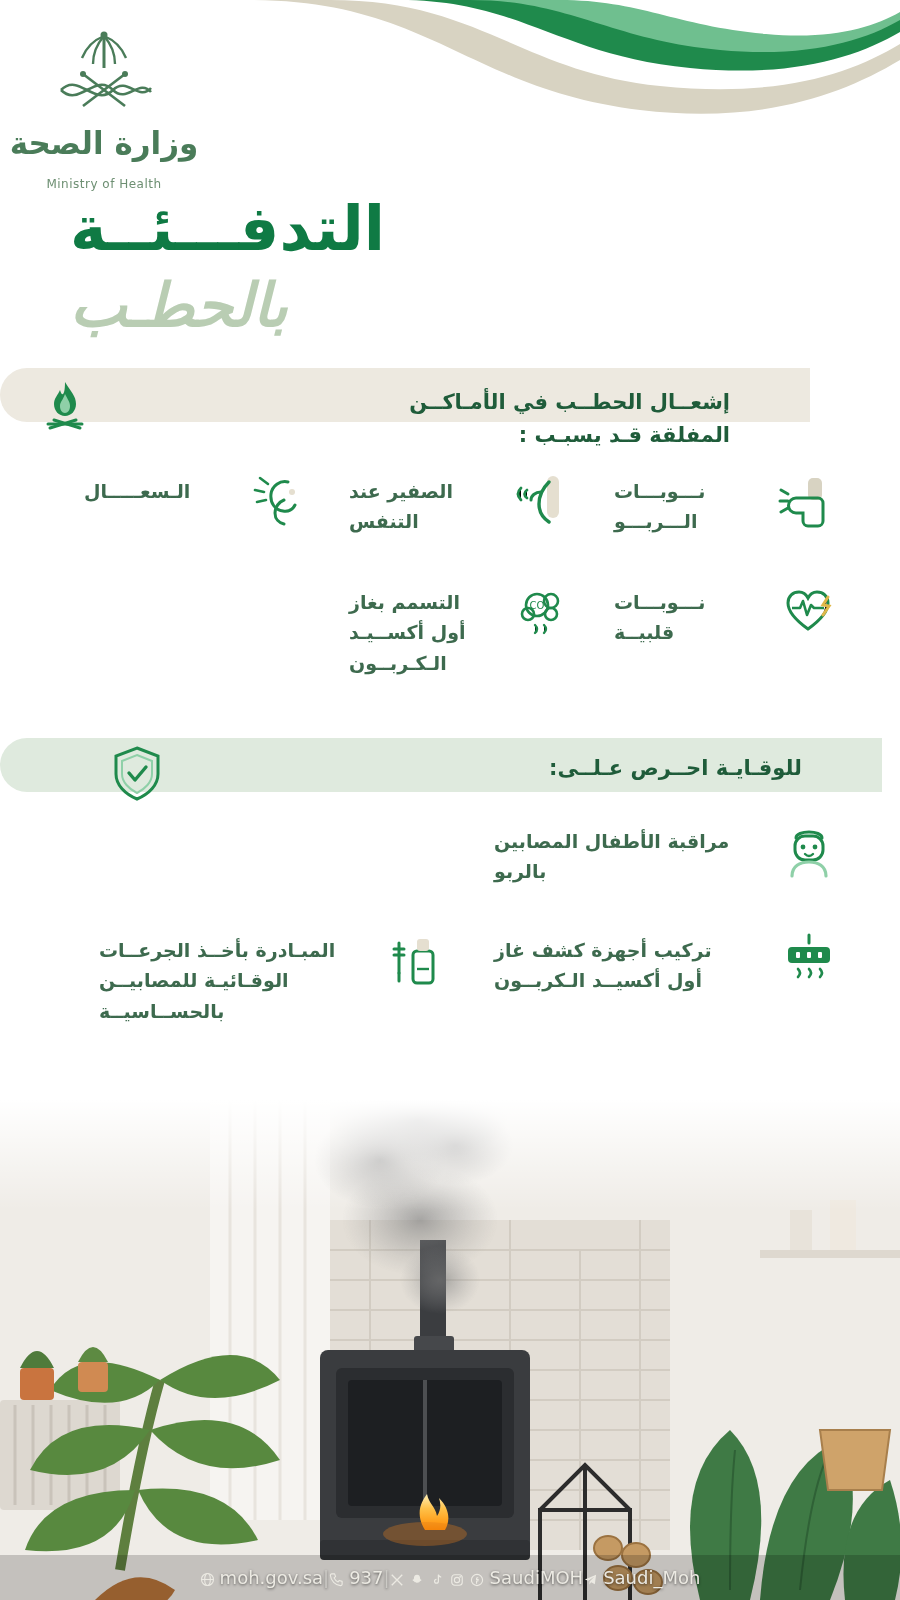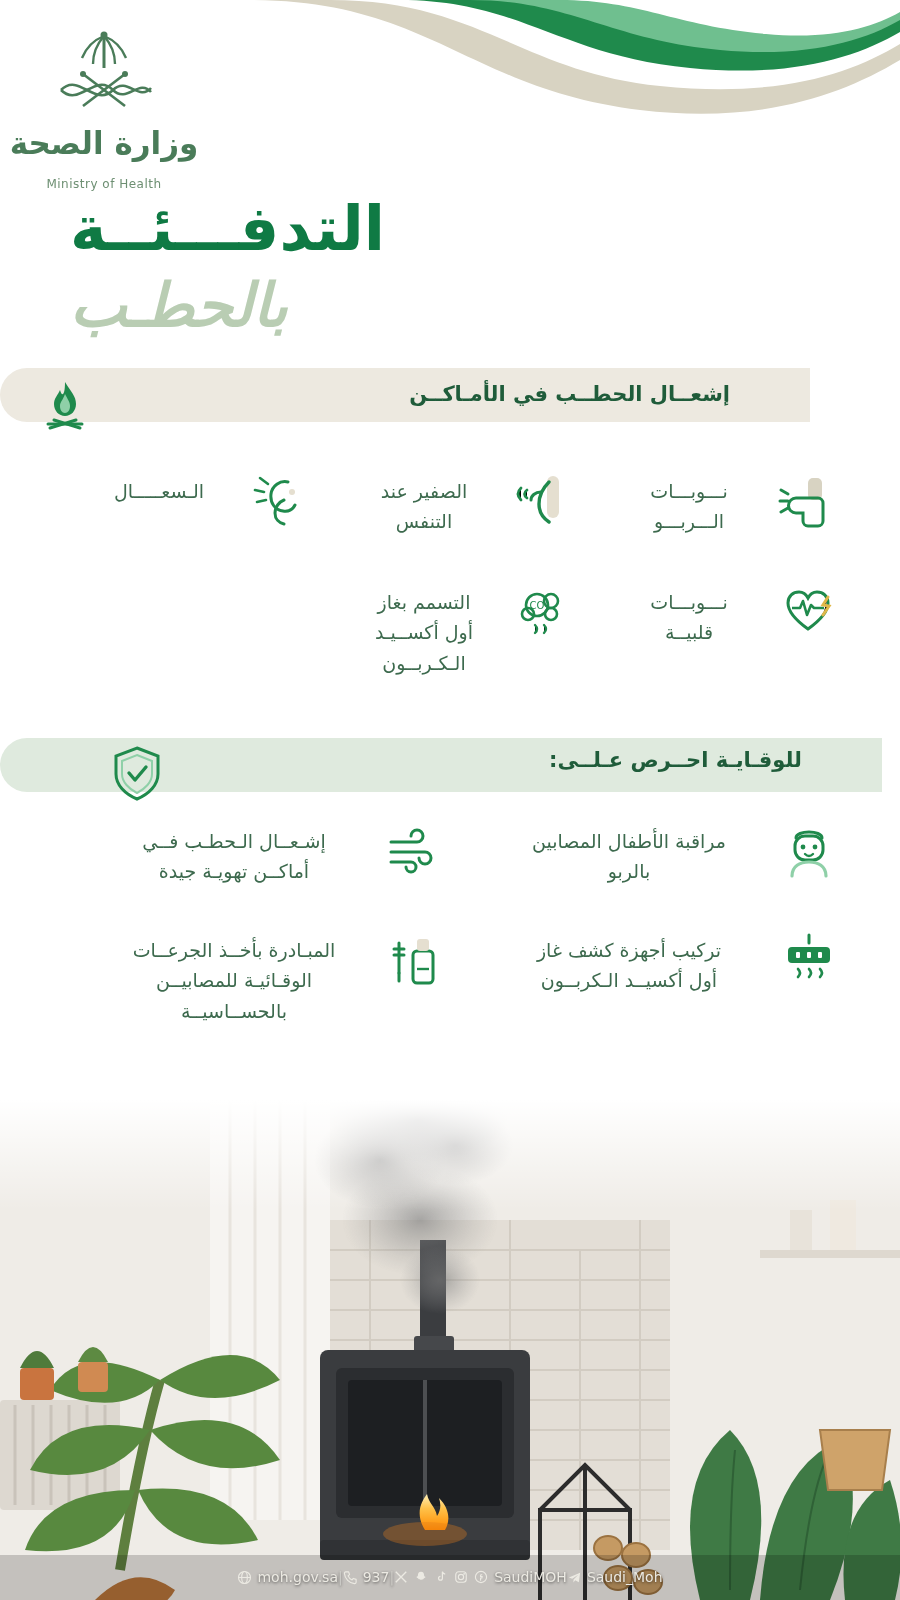--- a/index.html
+++ b/index.html
@@ -41,38 +41,38 @@
     top: 368px; width: 810px;
     background: #ede9e0;
     border-top-left-radius: 27px; border-bottom-left-radius: 27px;
   }
   .bar-2 {
     top: 738px; width: 882px;
     background: #dfeade;
     border-top-left-radius: 27px; border-bottom-left-radius: 27px;
   }
   .bar-text {
-    position: absolute; right: 0; top: 6px;
+    position: absolute; right: 0; top: 14px;
     width: 100%;
     text-align: right;
     padding-right: 80px;
     font-size: 21px; font-weight: bold; color: #1f5c3a;
     line-height: 1.55;
     letter-spacing: 1px;
   }
   .bar-text.two-line { padding-top: 4px; }
   .bar-icon { position: absolute; right: 712px; top: 2px; width: 66px; height: 66px; }
 
   
   .grid { position: absolute; display: flex; flex-wrap: wrap; direction: rtl; }
   .item { display: flex; align-items: flex-start; gap: 14px; }
   .item .ico { flex: 0 0 auto; width: 62px; height: 62px; display: flex; align-items: flex-end; justify-content: center; }
   .item .txt {
-    font-size: 19px; color: #3d6a4e; line-height: 1.6; text-align: center;
-    letter-spacing: 1.2px; padding-top: 6px;
+    font-size: 19px; color: #3d6a4e; line-height: 1.6; text-align: left;
+    letter-spacing: 1.2px; padding-top: 6px; font-weight: bold;
   }
 
   
   #causes { top: 470px; right: 60px; width: 790px; }
   .causes-row { display: flex; width: 100%; direction: rtl; }
   .causes-row .cell { flex: 0 0 265px; }
   .causes-row .cell.empty { flex: 0 0 265px; }
   .causes-row + .causes-row { margin-top: 44px; }
   .causes-row .cell .item .txt { width: 150px; }
 
@@ -84,21 +84,21 @@
   .prev-row .cell .item .txt { width: 270px; }
 
   
   .photo { position: absolute; left: 0; bottom: 0; width: 900px; height: 500px; overflow: hidden; }
 
   
   .footer {
     position: absolute; left: 0; bottom: 0; width: 900px; height: 46px;
     display: flex; align-items: center; justify-content: center;
     gap: 0;
-    color: #eceae3; font-size: 14px;
+    color: #eceae3; font-size: 18px;
     direction: ltr;
     text-shadow: 0 1px 3px rgba(0,0,0,.6);
   }
   .footer .grp { display: flex; align-items: center; gap: 5px; }
   .footer .sep { color: #cfcec9; opacity: .8; }
   .f-ico { display: inline-block; width: 15px; height: 15px; vertical-align: middle; }
 </style>
 </head>
 <body>
 
@@ -155,20 +155,21 @@
         <path d="M33 24 C36 30 38 32 38 36 C38 40 36 43 33 43 C30 43 28 40 28 36 C28 32 31 30 33 24 Z" fill="#8fd0a8"></path>
         <g stroke="#1f8a4c" stroke-width="3" stroke-linecap="round">
           <line x1="16" y1="54" x2="50" y2="54"></line>
           <line x1="18" y1="58" x2="44" y2="50"></line>
           <line x1="48" y1="58" x2="22" y2="50"></line>
         </g>
       </svg>
     </div>
     <div class="bar-text two-line">
       <div>إشعــال الحطــب في الأمـاكــن</div>
+      <div>المفلقة قـد يسبـب :</div>
     </div>
   </div>
 
   <div class="grid" id="causes">
     <div class="causes-row">
       <div class="cell">
         <div class="item">
           <div class="ico">
             <svg viewBox="0 0 62 62" width="62" height="62" xmlns="http://www.w3.org/2000/svg">
               <rect x="30" y="8" width="14" height="22" rx="5" fill="#d8d3c2"></rect>
@@ -278,34 +279,20 @@
             <svg viewBox="0 0 62 62" width="62" height="62" xmlns="http://www.w3.org/2000/svg">
               <path d="M18 18 C18 10 44 10 44 18" fill="none" stroke="#1f8a4c" stroke-width="3" stroke-linecap="round"></path>
               <rect x="17" y="16" width="28" height="24" rx="10" fill="none" stroke="#1f8a4c" stroke-width="3"></rect>
               <circle cx="25" cy="27" r="2.4" fill="#1f8a4c"></circle>
               <circle cx="37" cy="27" r="2.4" fill="#1f8a4c"></circle>
               <path d="M27 34 q4 4 8 0" fill="none" stroke="#1f8a4c" stroke-width="2.4" stroke-linecap="round"></path>
               <path d="M14 56 C14 46 22 42 31 42 C40 42 48 46 48 56" fill="none" stroke="#8fd0a8" stroke-width="3.2" stroke-linecap="round"></path>
             </svg>
           </div>
           <div class="txt">مراقبة الأطفال المصابين<br>بالربو</div>
-        </div>
-      </div>
-      <div class="cell">
-        <div class="item">
-          <div class="ico">
-            <svg viewBox="0 0 62 62" width="62" height="62" xmlns="http://www.w3.org/2000/svg">
-              <g fill="none" stroke="#1f8a4c" stroke-width="3" stroke-linecap="round">
-                <path d="M8 22 h26 a6 6 0 1 0 -6 -6"></path>
-                <path d="M8 32 h34 a6 6 0 1 1 -6 6"></path>
-                <path d="M8 42 h20 a5 5 0 1 1 -5 5"></path>
-              </g>
-            </svg>
-          </div>
-          <div class="txt">إشـعــال الـحطـب فــي<br>أماكــن تهويـة جيدة</div>
         </div>
       </div>
     </div>
 
     <div class="prev-row">
       <div class="cell">
         <div class="item">
           <div class="ico">
             <svg viewBox="0 0 62 62" width="62" height="62" xmlns="http://www.w3.org/2000/svg">
               <line x1="31" y1="6" x2="31" y2="14" stroke="#1f8a4c" stroke-width="3" stroke-linecap="round"></line>

